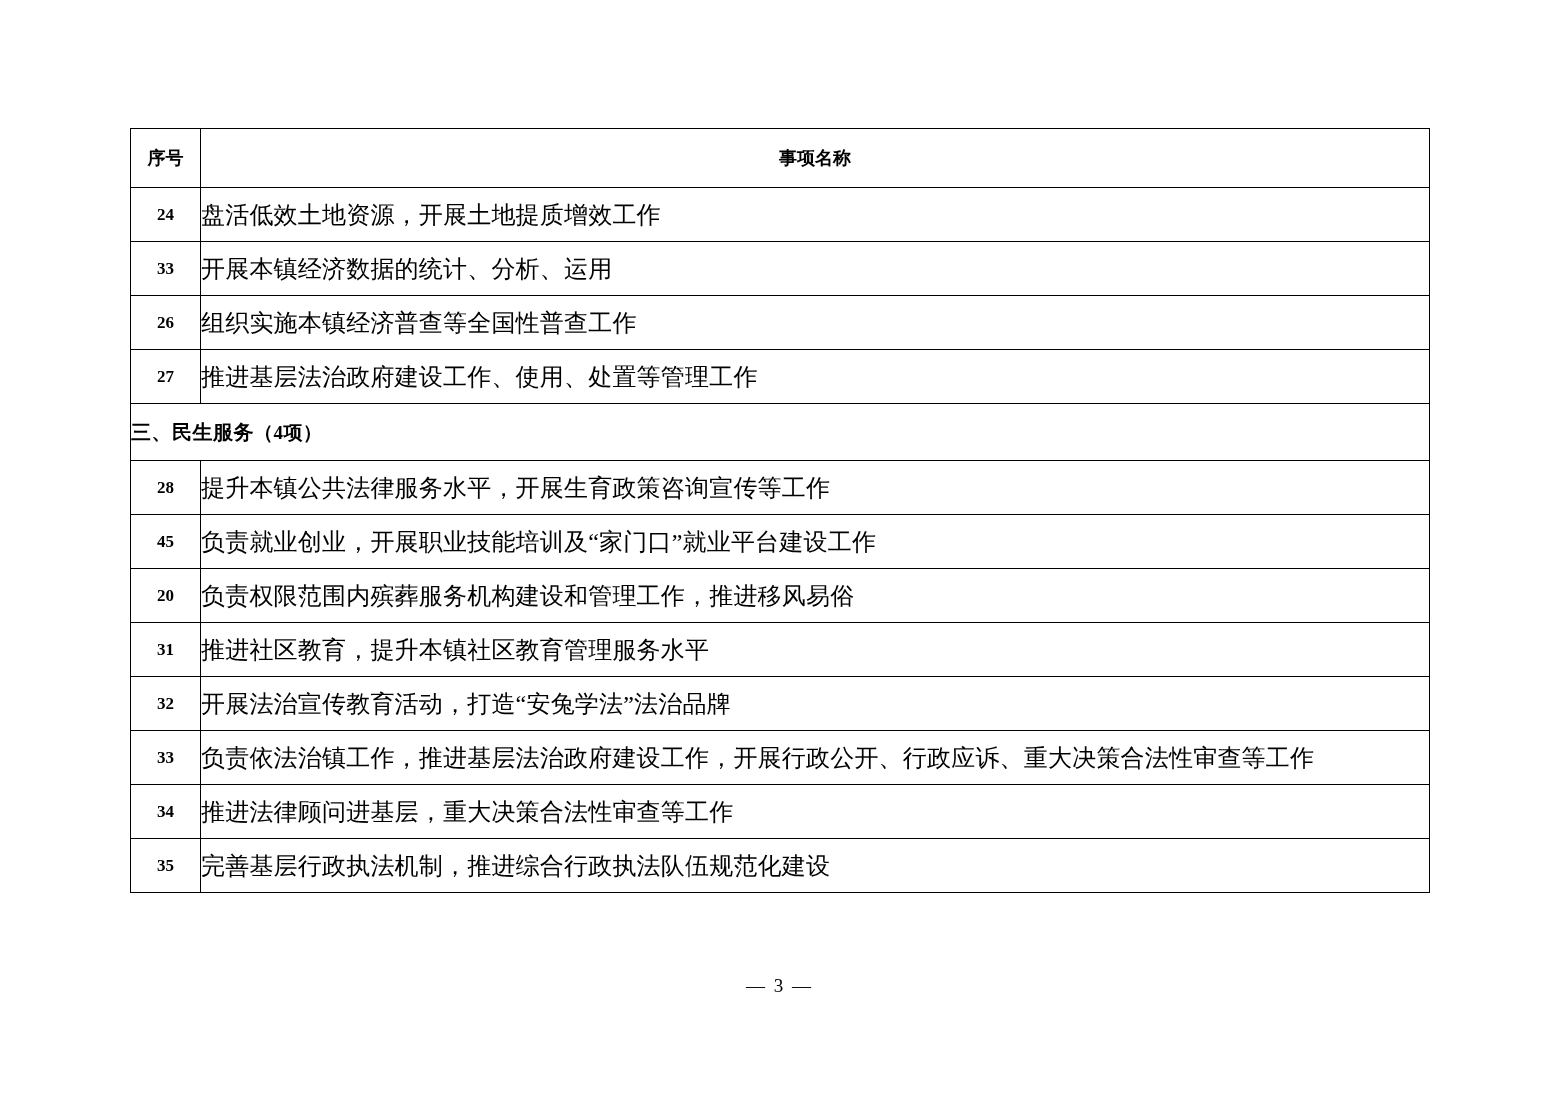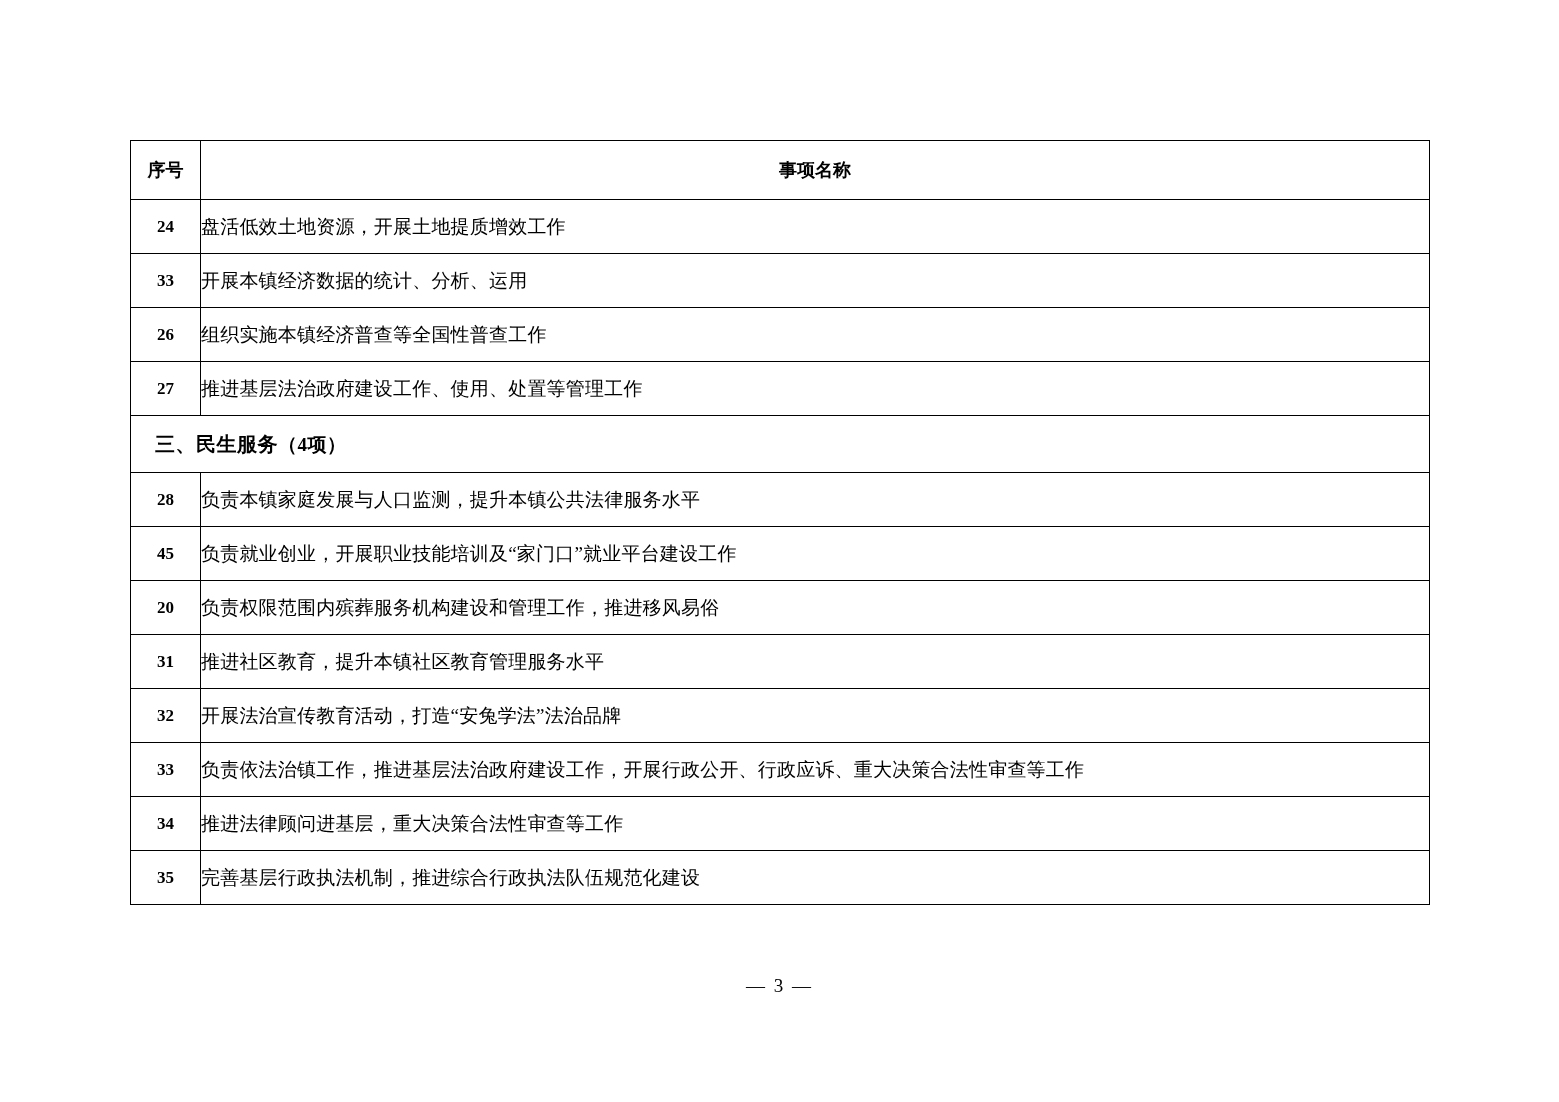--- a/index.html
+++ b/index.html
@@ -17,21 +17,21 @@
   }
   .page {
     position: absolute;
     left: 0; top: 0;
     width: 1559px;
     height: 1102px;
   }
   .doc-table {
     position: absolute;
     left: 130px;
-    top: 140px;
+    top: 128px;
     width: 1300px;
     border-collapse: collapse;
     table-layout: fixed;
   }
   .doc-table td {
     border: 1px solid #000000;
     padding: 0;
     vertical-align: middle;
   }
   .col-no {
@@ -39,36 +39,35 @@
   }
   .cell-no {
     text-align: center;
     font-size: 17px;
     font-family: "Liberation Serif", "DejaVu Serif", serif;
     height: 53px;
     line-height: 53px;
     font-weight: bold;
   }
   .cell-name {
-    font-size: 19px;
+    font-size: 24px;
     padding-left: 14px;
     letter-spacing: 0.2px;
     height: 53px;
   }
   .header-row td {
     height: 58px;
   }
   .header-no, .header-name {
     text-align: center;
     font-weight: bold;
     font-size: 18px;
   }
   .section-row td {
     height: 56px;
-    padding-left: 24px;
   }
   .section-cell {
     font-weight: bold;
     font-size: 20px;
     padding-left: 12px;
     letter-spacing: 0.5px;
   }
   .section-cell .cnt {
     font-weight: bold;
     font-size: 19px;
@@ -113,21 +112,21 @@
         </tr>
         <tr class="item-row">
           <td class="cell-no">27</td>
           <td class="cell-name">推进基层法治政府建设工作、使用、处置等管理工作</td>
         </tr>
         <tr class="section-row">
           <td colspan="2" class="section-cell"><span>三、民生服务</span><span class="cnt">（4项）</span></td>
         </tr>
         <tr class="item-row">
           <td class="cell-no">28</td>
-          <td class="cell-name">负责本镇家庭发展与人口监测，提升本镇公共法律服务水平</td>
+          <td class="cell-name">提升本镇公共法律服务水平，开展生育政策咨询宣传等工作</td>
         </tr>
         <tr class="item-row">
           <td class="cell-no">45</td>
           <td class="cell-name">负责就业创业，开展职业技能培训及“家门口”就业平台建设工作</td>
         </tr>
         <tr class="item-row">
           <td class="cell-no">20</td>
           <td class="cell-name">负责权限范围内殡葬服务机构建设和管理工作，推进移风易俗</td>
         </tr>
         <tr class="item-row">

